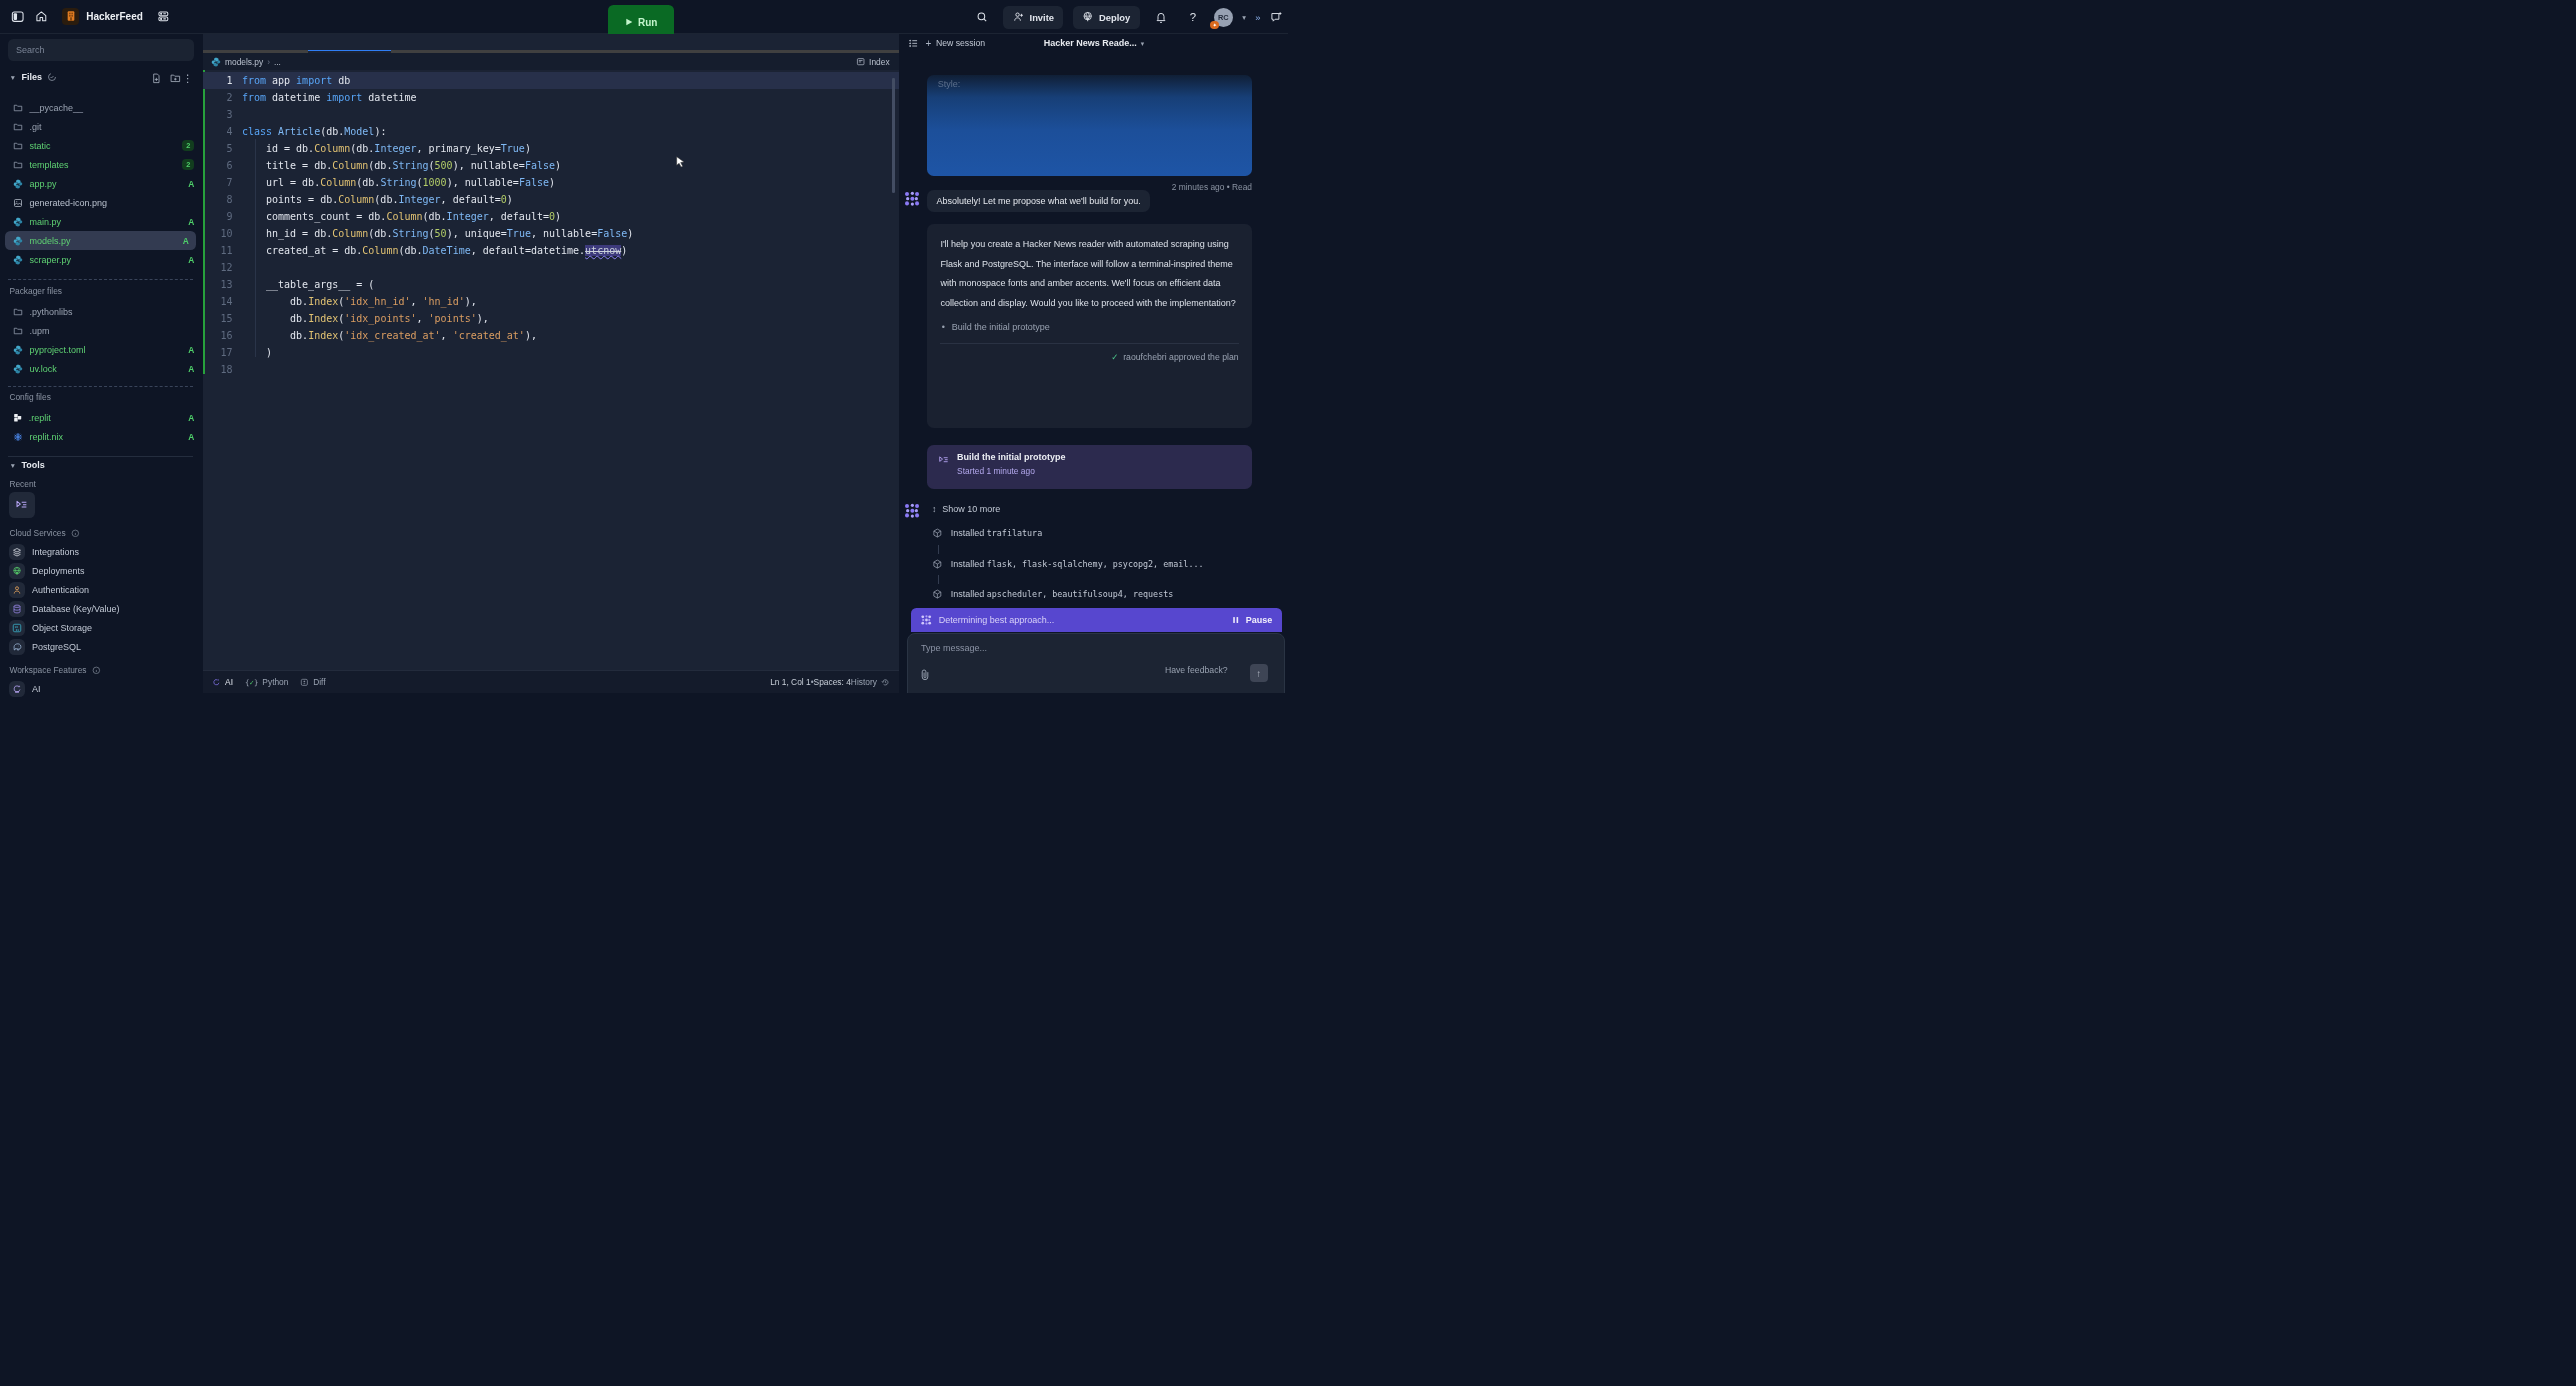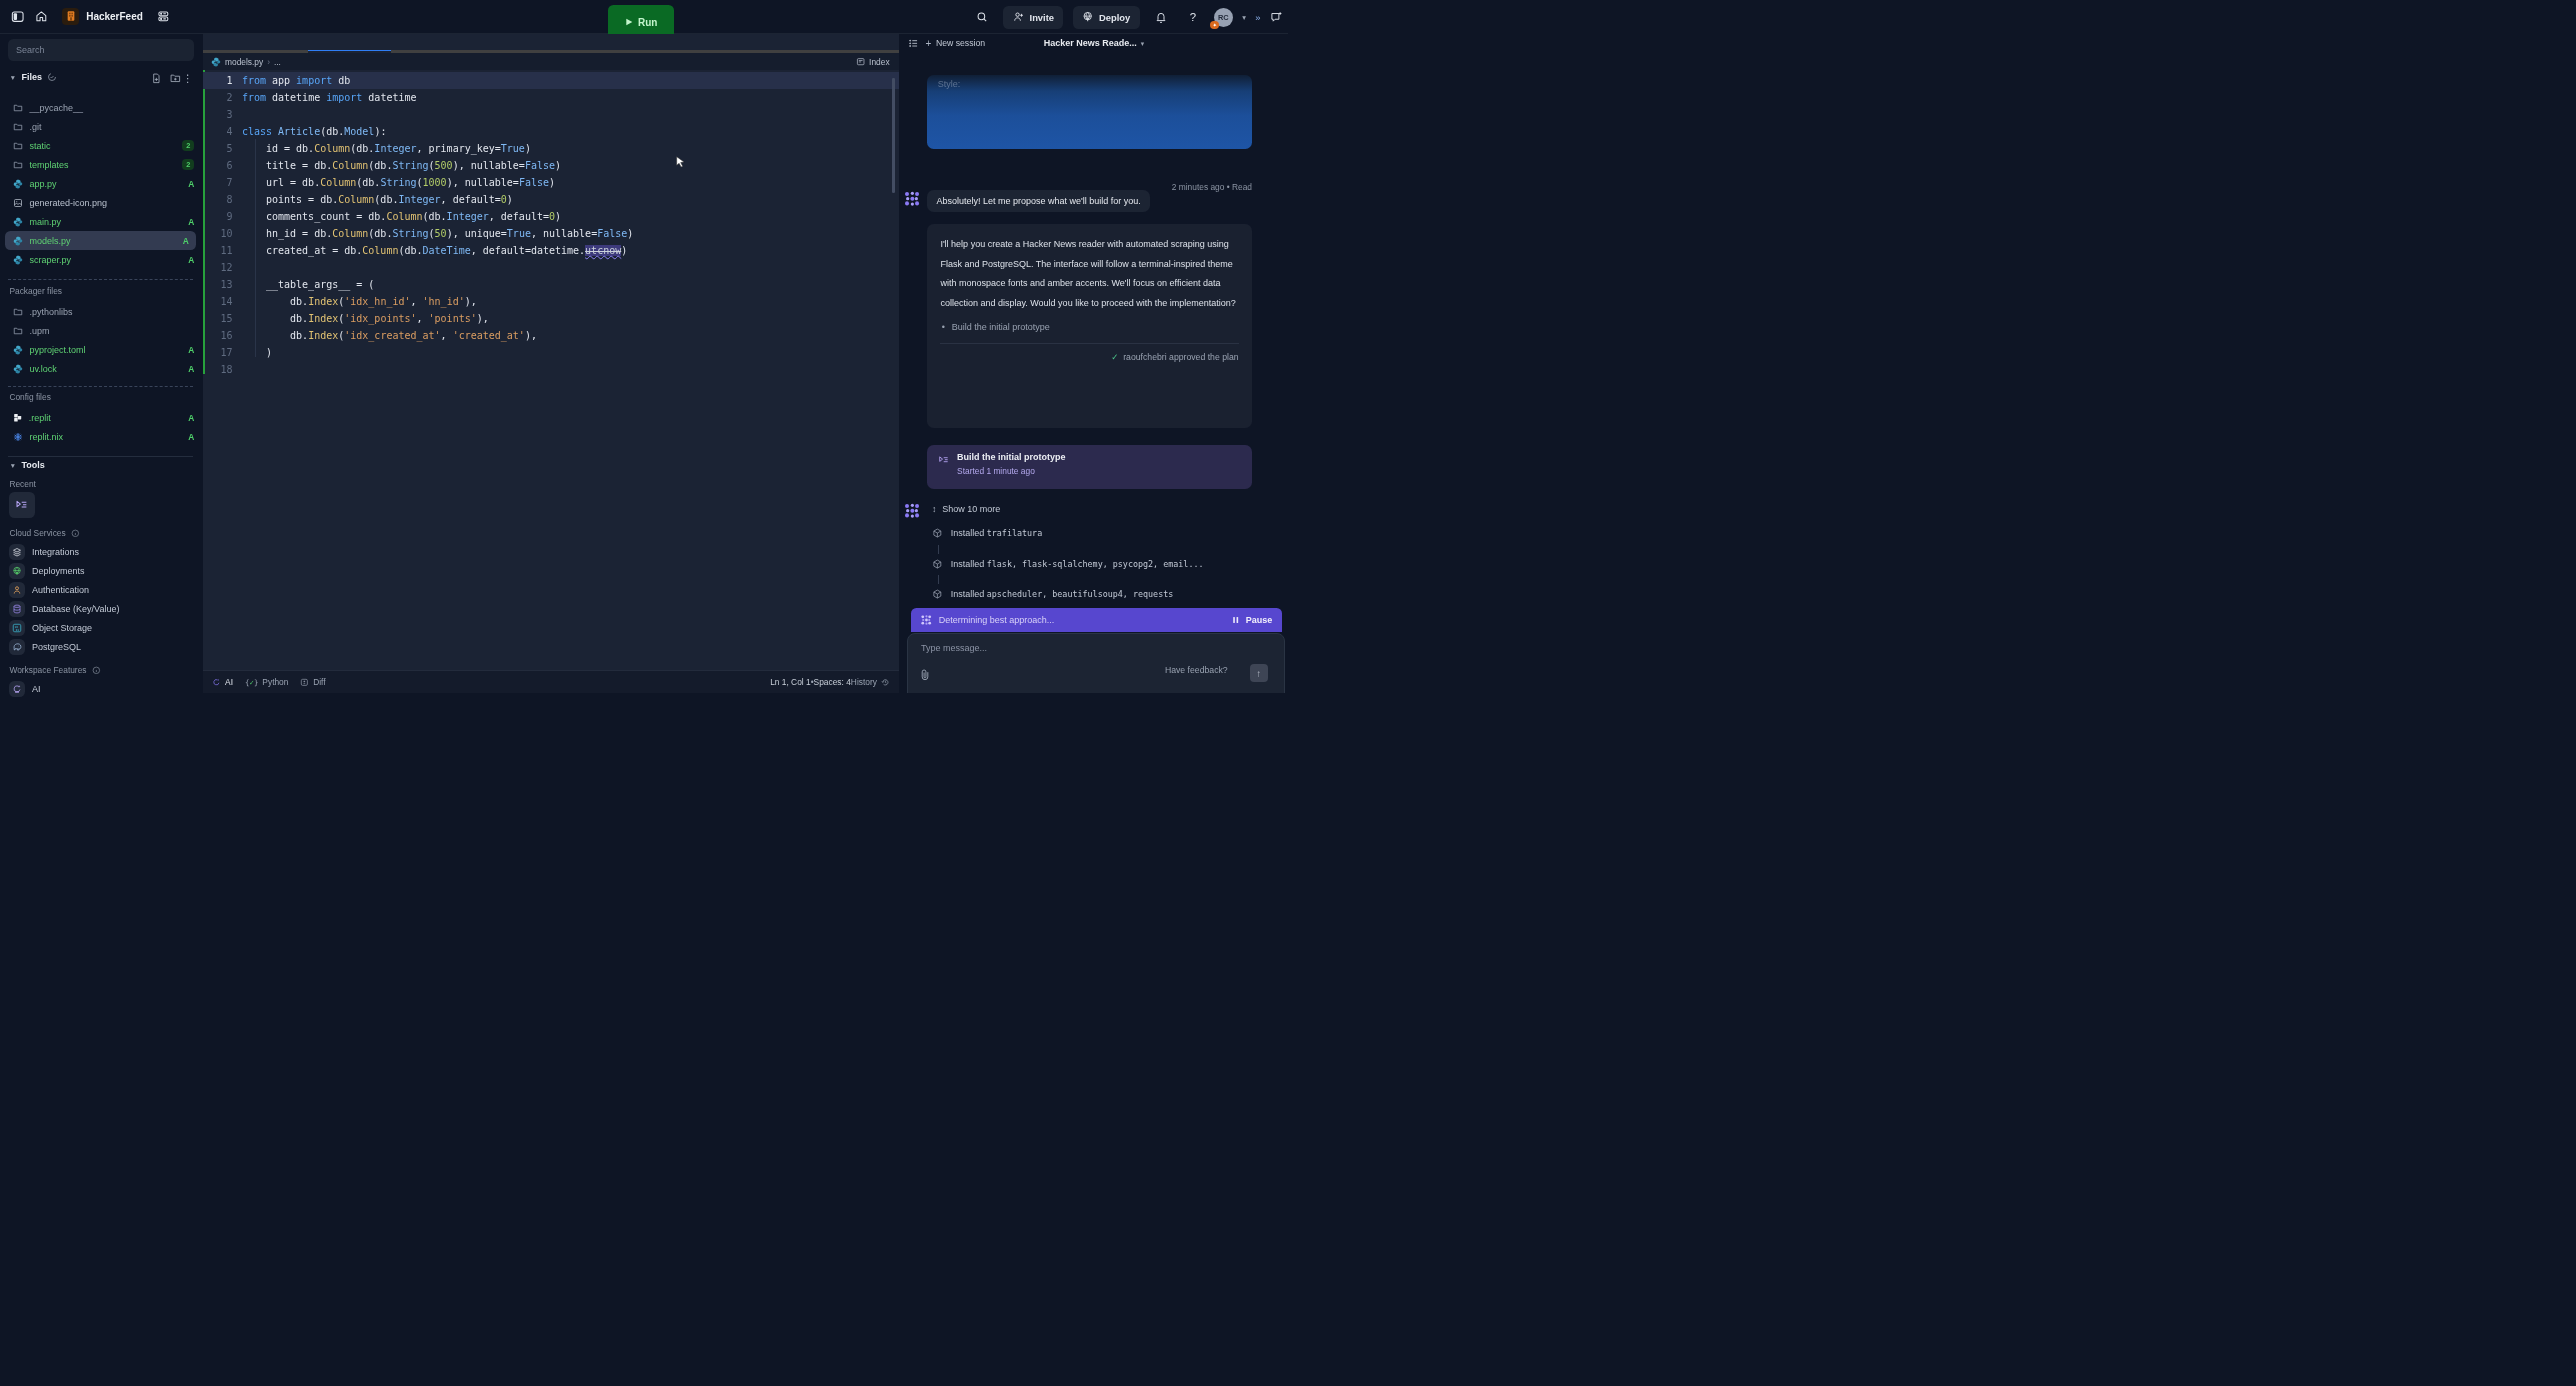--- a/index.html
+++ b/index.html
@@ -75,21 +75,21 @@
   #status-right { margin-left:auto; display:flex; align-items:center; }
   #scroll-thumb { position:absolute; left:689px; top:44px; width:2.7px; height:115px; background:#434d63; border-radius:1.3px; }
 
   
   #rightpanel { position:absolute; left:900px; top:34px; width:388px; height:659px; background:#0e1525; overflow:hidden; }
   #chat-hdr { position:absolute; left:0; top:0; width:100%; height:18px; display:flex; align-items:center;
     padding:0 8px; gap:6.7px; font-size:8.7px; color:#c3cad6; }
   #chat-title { position:absolute; left:50%; transform:translateX(-50%); display:flex; align-items:flex-end; gap:4px;
     font-size:9px; font-weight:700; color:#e8ebf0; }
   .card { position:absolute; left:27px; width:325px; border-radius:6.7px; }
-  #plan-blue { top:41px; height:74px; padding:4px 10.7px 8px 10.7px; overflow:hidden;
+  #plan-blue { top:41px; height:101px; padding:4px 10.7px 8px 10.7px; overflow:hidden;
     background:linear-gradient(180deg,#101f36 0%,#173f77 22%,#1c4f9a 55%,#1e55a6 100%); }
   #plan-blue .fade-line { color:rgba(205,216,232,.38); font-size:9px; margin-bottom:4px; }
   #plan-blue ul { list-style:none; }
   #plan-blue li { position:relative; padding-left:11.4px; color:#f2f5f9; font-size:9px; line-height:15.4px; margin-bottom:6px; }
   #plan-blue li::before { content:"•"; position:absolute; left:1.3px; color:#f2f5f9; }
   #plan-meta { position:absolute; right:36px; top:148px; font-size:8.4px; color:#8b94a3; }
   .ai-avatar { position:absolute; left:3.4px; width:17.4px; height:17.4px; }
   #msg1 { top:156px; background:#1c2433; padding:6px 9.4px; font-size:9px; color:#e6e9ef; width:auto; max-width:325px; }
   #msg2 { top:190px; height:204px; background:#1a2130; padding:11.4px 13.4px; }
   #msg2 p { color:#dde2ea; font-size:9px; line-height:19.5px; width:299px; }

